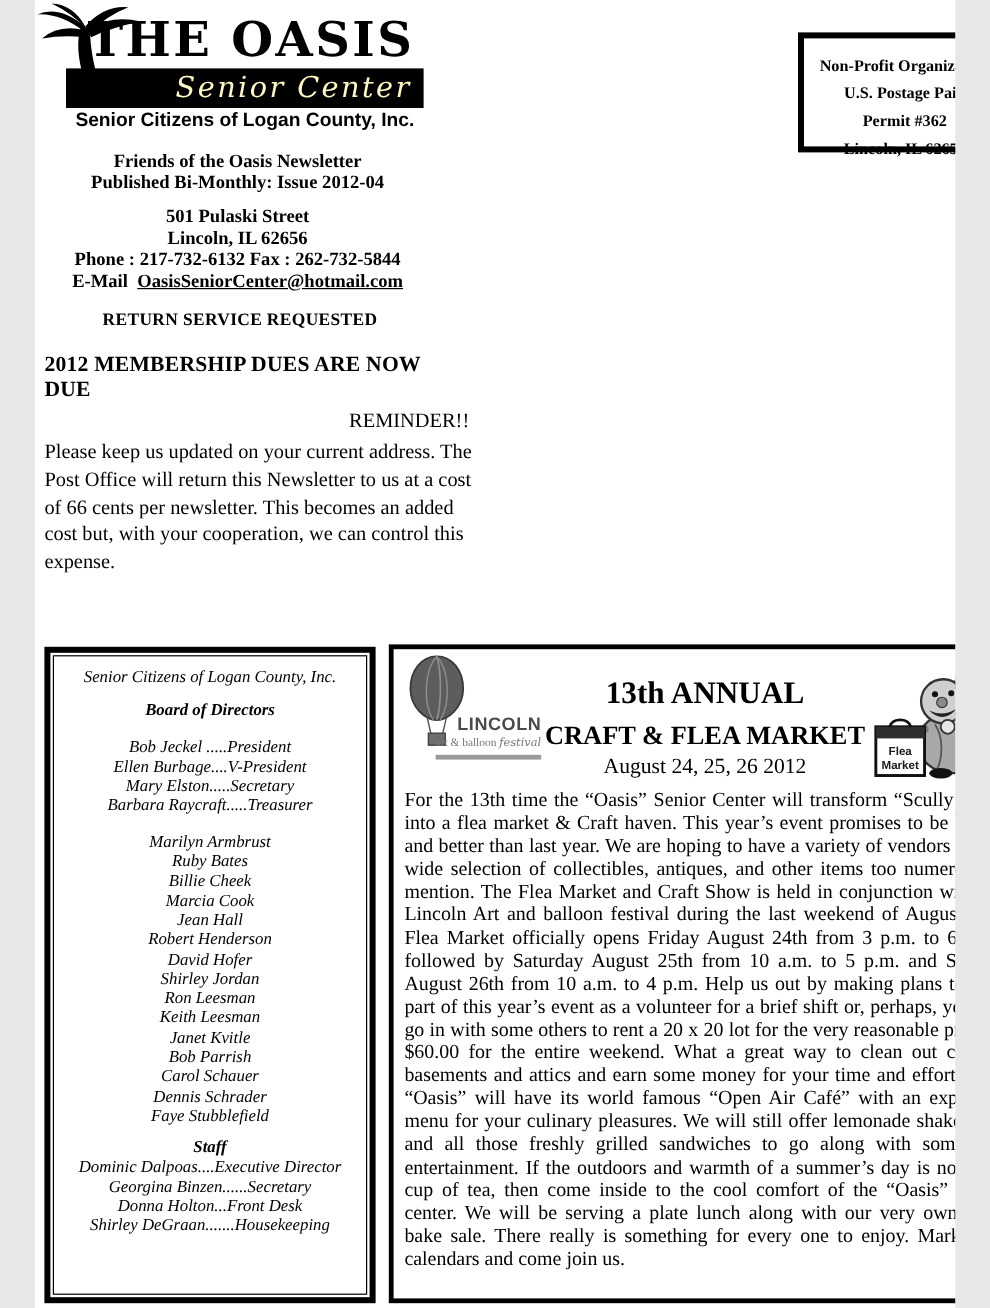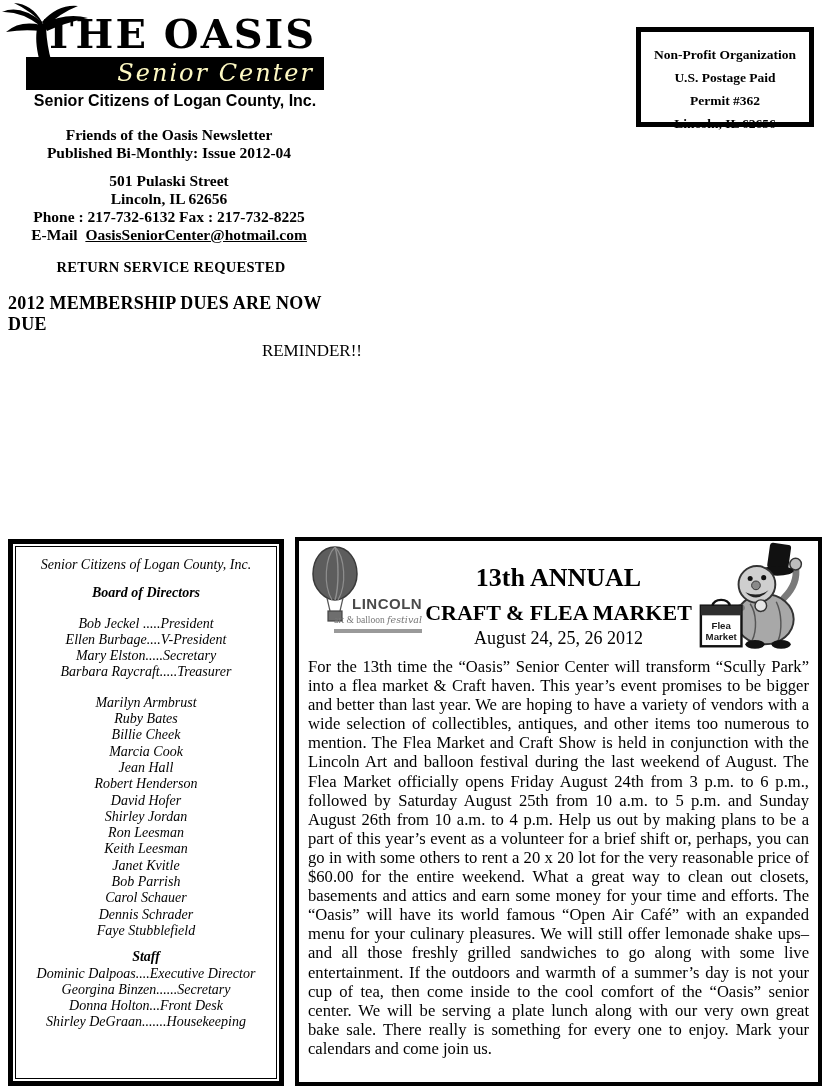--- a/index.html
+++ b/index.html
@@ -1,17 +1,17 @@
 <!DOCTYPE html>
 <html><head>
 <meta charset="utf-8">
 <style>
   html,body{margin:0;padding:0;background:#e8e8e8;}
   .page{
-    position:relative;width:825px;height:1090px;background:#ffffff;
+    position:relative;width:767px;height:1090px;background:#ffffff;
     font-family:"Liberation Serif",serif;color:#000;overflow:hidden;margin:0 auto;
   }
   
   .logo-block{position:absolute;left:6px;top:2px;width:318px;height:110px;}
   .palm-svg{position:absolute;left:-6px;top:0;width:94px;height:90px;z-index:3;}
   .logo-title{
     position:absolute;left:30px;top:8px;width:288px;text-align:center;
     font-family:"DejaVu Serif",serif;font-weight:bold;font-size:40px;
     letter-spacing:2px;white-space:nowrap;z-index:2;
   }
@@ -97,31 +97,32 @@
   </div>
 
   <div class="nl-info">
     <div>Friends of the Oasis Newsletter</div>
     <div>Published Bi-Monthly: Issue 2012-04</div>
   </div>
 
   <div class="addr">
     <div>501 Pulaski Street</div>
     <div>Lincoln, IL 62656</div>
-    <div>Phone : 217-732-6132 Fax :  217-732-8225</div>
+    <div>Phone : 217-732-6132 Fax :  262-732-5844</div>
     <div>
       <span>E-Mail</span>&nbsp;
       <span class="u">OasisSeniorCenter@hotmail.com</span>
     </div>
   </div>
 
   <div class="rsr">RETURN SERVICE REQUESTED</div>
 
   <h2 class="dues-heading">2012 MEMBERSHIP DUES ARE NOW DUE</h2>
   <div class="reminder">REMINDER!!</div>
+  <p class="dues-body">Please keep us updated on your current address. The Post Office will return this Newsletter to us at a cost of 66 cents per newsletter. This becomes an added cost but, with your cooperation, we can control this expense.</p>
 
   <div class="board-box">
     <div class="board-inner">
       <div class="board-org">Senior Citizens of Logan County, Inc.</div>
       <div class="board-heading">Board of Directors</div>
       <div class="board-officers">
         <div>Bob Jeckel .....President</div>
         <div>Ellen Burbage....V-President</div>
         <div>Mary Elston.....Secretary</div>
         <div>Barbara Raycraft.....Treasurer</div>

